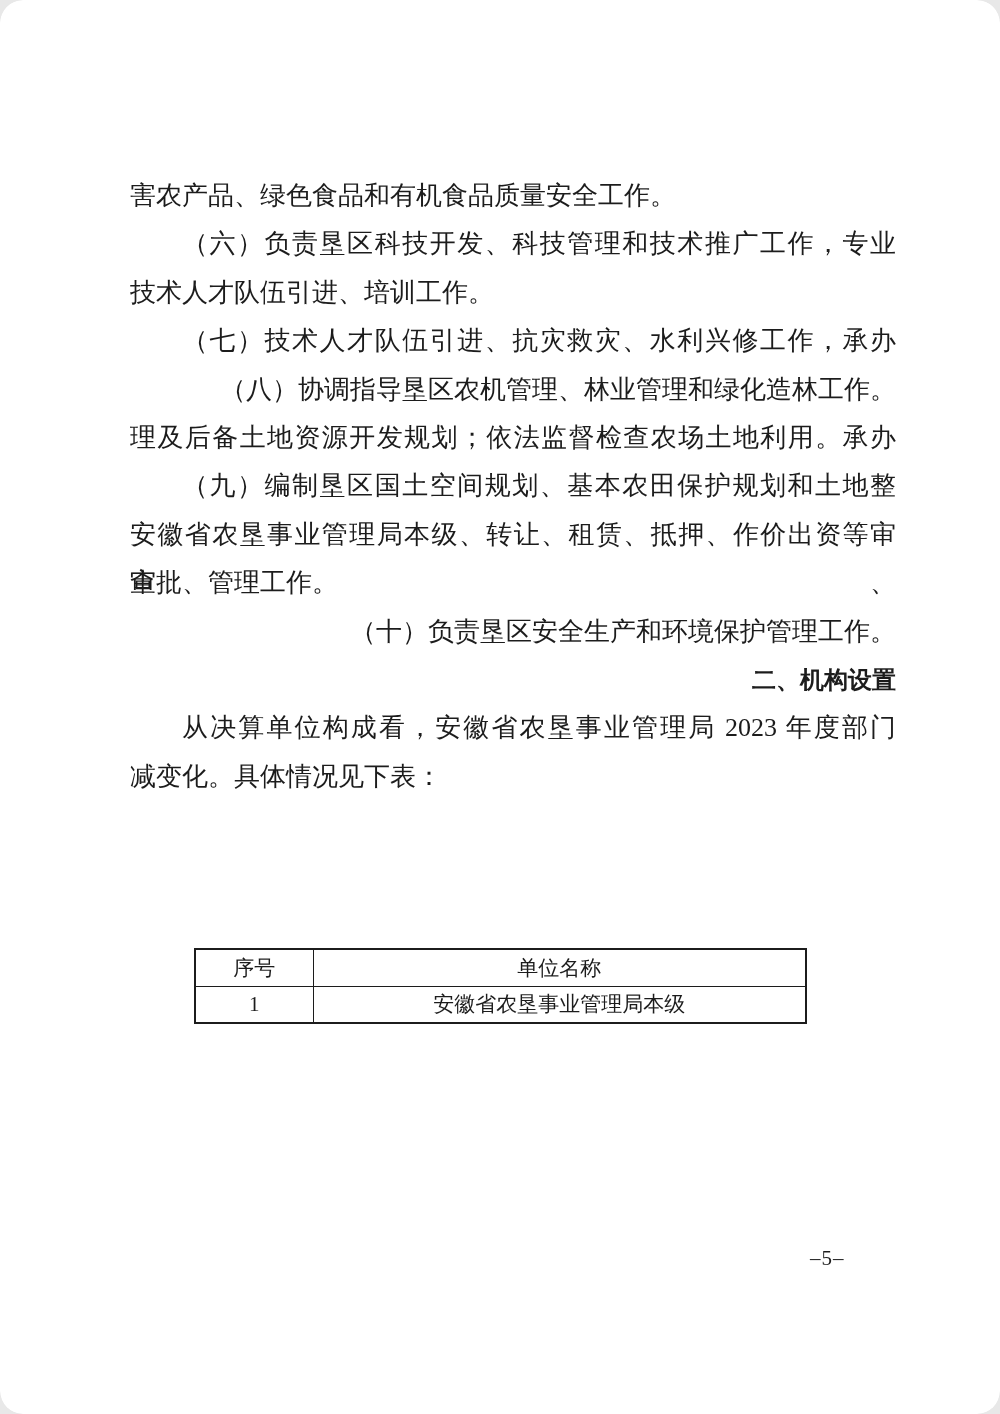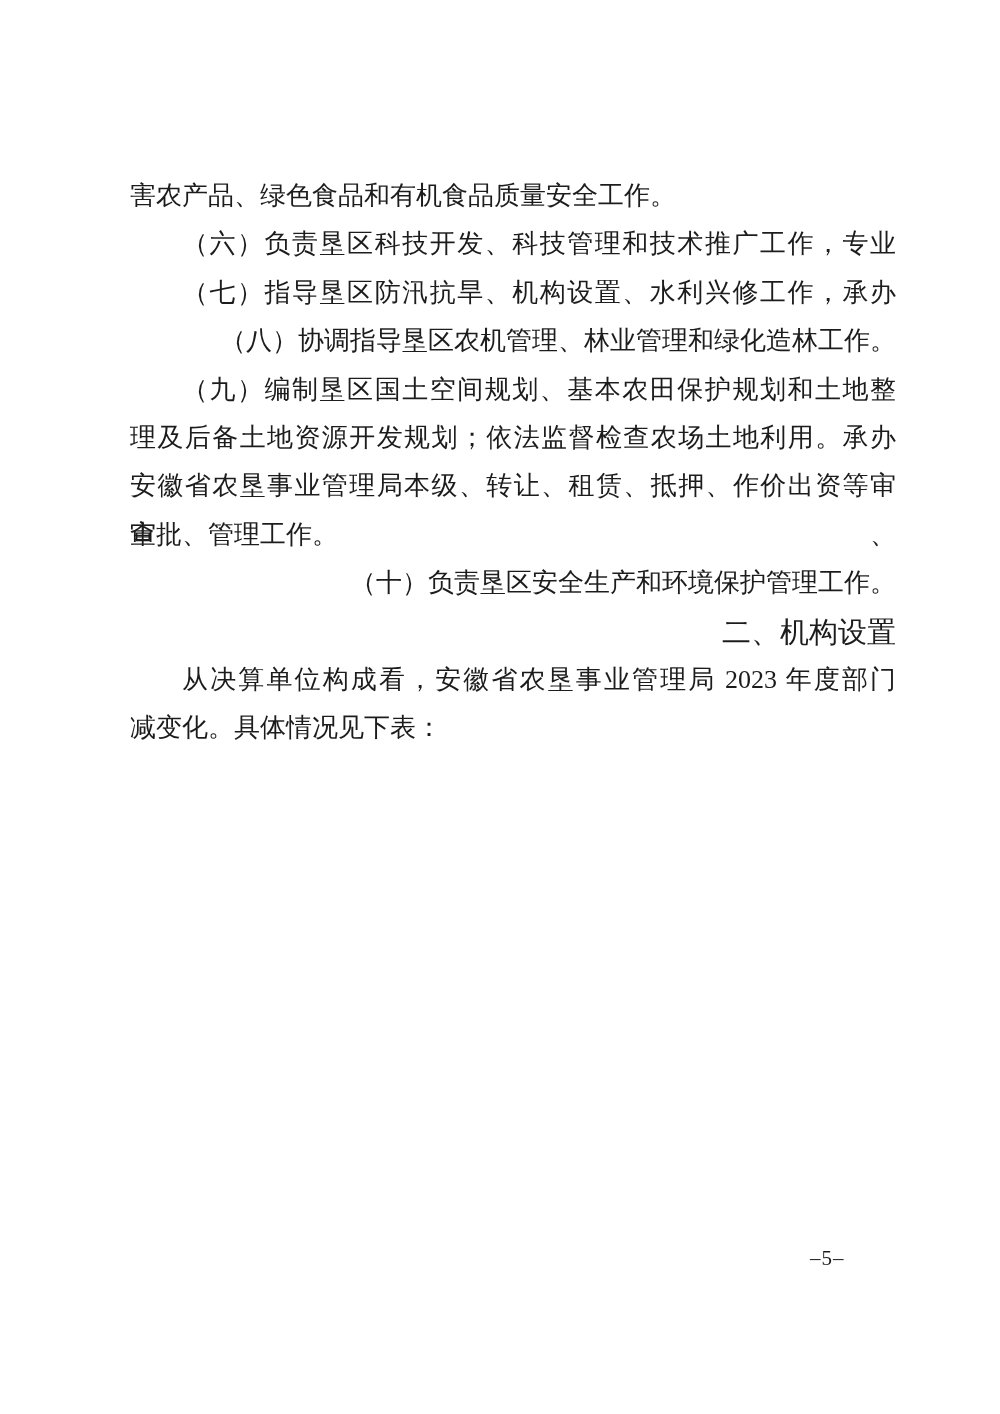--- a/index.html
+++ b/index.html
@@ -1,15 +1,15 @@
 <!DOCTYPE html>
 <html><head>
 <meta charset="utf-8">
 <style>
-  * { margin:0; padding:0; box-sizing:border-box; }
+  * { margin:0; padding:0; box-sizing:border-box;border-radius:23px; }
   html,body { background:#e8e8e8; }
   .page {
     position:relative;
     width:1000px; height:1414px;
     margin:0 auto;
     background:#ffffff;
     overflow:hidden;
     font-family:"Liberation Serif","DejaVu Serif",serif;
     color:#1c1c1c;
   }
@@ -26,22 +26,22 @@
     white-space:nowrap;
   }
   .ind { text-indent:52px;text-align:right; }
   .str {
     white-space:normal;
     text-align:justify;
     text-align-last:justify;
   }
   .hd {
     font-family:"Liberation Sans","DejaVu Sans",sans-serif;
-    font-weight:400;
-    font-size:29px;
+    font-weight:700;
+    font-size:24px;
   }
   table.orgtbl {
     position:absolute;
     left:194px; top:948px;
     width:613px;
     border-collapse:collapse;
     table-layout:fixed;
     border:2px solid #1c1c1c;
   }
   table.orgtbl td {
@@ -61,28 +61,41 @@
   }
 </style>
 </head>
 <body>
 
 <div class="page">
 
   <div class="textblock">
     <div class="ln">害农产品、绿色食品和有机食品质量安全工作。</div>
     <div class="ln ind str">（六）负责垦区科技开发、科技管理和技术推广工作，专业</div>
-    <div class="ln ind str">（七）指导垦区防汛抗旱、机构设置、水利兴修工作，承办</div>
+    <div class="ln">技术人才队伍引进、培训工作。</div>
+    <div class="ln ind str">（七）技术人才队伍引进、抗灾救灾、水利兴修工作，承办</div>
     <div class="ln ind">（八）协调指导垦区农机管理、林业管理和绿化造林工作。</div>
+    <div class="ln str">理及后备土地资源开发规划；依法监督检查农场土地利用。承办</div>
     <div class="ln ind str">（九）编制垦区国土空间规划、基本农田保护规划和土地整</div>
-    <div class="ln str">理及后备土地资源开发规划；依法监督检查农场土地利用。承办</div>
     <div class="ln str">安徽省农垦事业管理局本级、转让、租赁、抵押、作价出资等审查、</div>
     <div class="ln">审批、管理工作。</div>
     <div class="ln ind">（十）负责垦区安全生产和环境保护管理工作。</div>
     <div class="ln ind hd">二、机构设置</div>
     <div class="ln ind str">从决算单位构成看，安徽省农垦事业管理局 2023 年度部门</div>
     <div class="ln">减变化。具体情况见下表：</div>
   </div>
 
+  <table class="orgtbl">
+    <tbody>
+        <tr>
+      <td class="col-seq">序号</td>
+      <td>单位名称</td>
+    </tr>
+    <tr>
+      <td class="col-seq">1</td>
+      <td>安徽省农垦事业管理局本级</td>
+    </tr>
+  </tbody>
+    </table>
 
   <div class="pageno">–5–</div>
 
 </div>
 
 </body></html>

